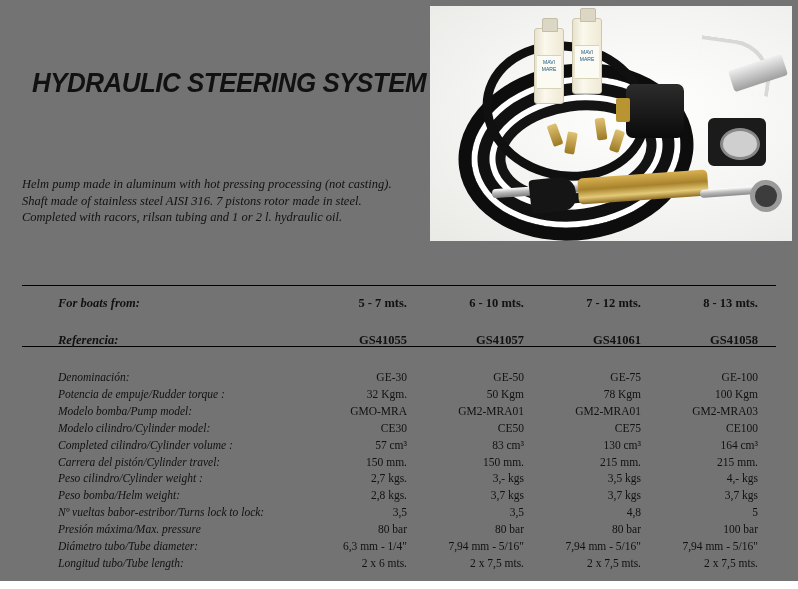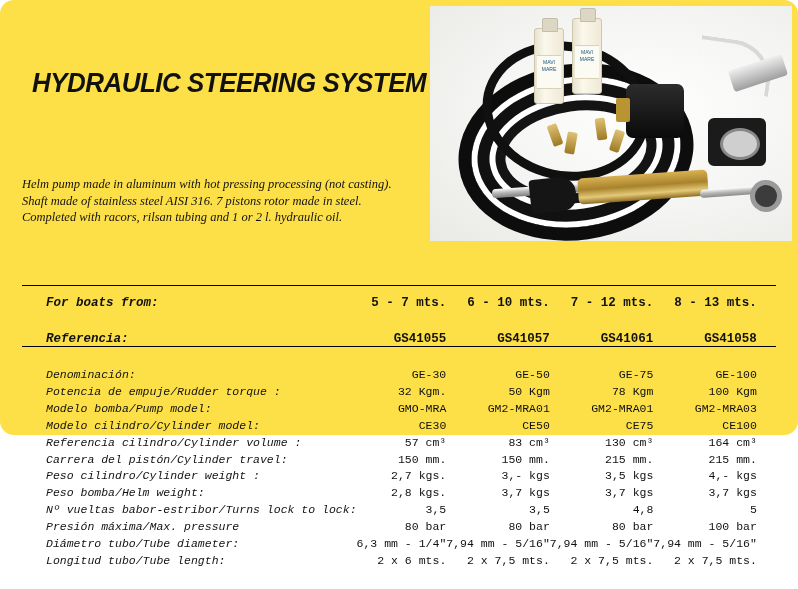--- a/index.html
+++ b/index.html
@@ -12,23 +12,22 @@
     background: #ffffff;
     font-family: "Liberation Serif", serif;
     color: #000000;
     overflow: hidden;
     position: relative;
   }
 
   .page {
     position: relative;
     width: 798px;
-    height: 435px;
-    background: #fde047;
-    border-radius: 14px;
+    height: 581px;
+    background: #737373;
   }
 
   
   .title {
     position: absolute;
     left: 32px;
     top: 68px;
     font-family: "Liberation Sans", sans-serif;
     font-weight: bold;
     font-style: italic;
@@ -286,25 +285,25 @@
     left: 22px;
     top: 346px;
     width: 754px;
     height: 1px;
     background: #000000;
   }
 
   
   table.spec {
     position: absolute;
-    left: 46px;
+    left: 58px;
     top: 296px;
     width: 700px;
     border-collapse: collapse;
-    font-family: Liberation Mono, monospace;
+    font-family: Liberation Serif, serif;
     font-size: 11.5px;
     color: #111111;
   }
   table.spec th, table.spec td {
     padding: 0;
     vertical-align: top;
   }
   table.spec .lblcol {
     width: 232px;
     text-align: left;
@@ -434,21 +433,21 @@
         <td class="valcol">GM2-MRA03</td>
       </tr>
       <tr class="row">
         <td class="lblcol">Modelo cilindro/Cylinder model:</td>
         <td class="valcol">CE30</td>
         <td class="valcol">CE50</td>
         <td class="valcol">CE75</td>
         <td class="valcol">CE100</td>
       </tr>
       <tr class="row">
-        <td class="lblcol">Referencia cilindro/Cylinder volume :</td>
+        <td class="lblcol">Completed cilindro/Cylinder volume :</td>
         <td class="valcol">57 cm³</td>
         <td class="valcol">83 cm³</td>
         <td class="valcol">130 cm³</td>
         <td class="valcol">164 cm³</td>
       </tr>
       <tr class="row">
         <td class="lblcol">Carrera del pistón/Cylinder travel:</td>
         <td class="valcol">150 mm.</td>
         <td class="valcol">150 mm.</td>
         <td class="valcol">215 mm.</td>

